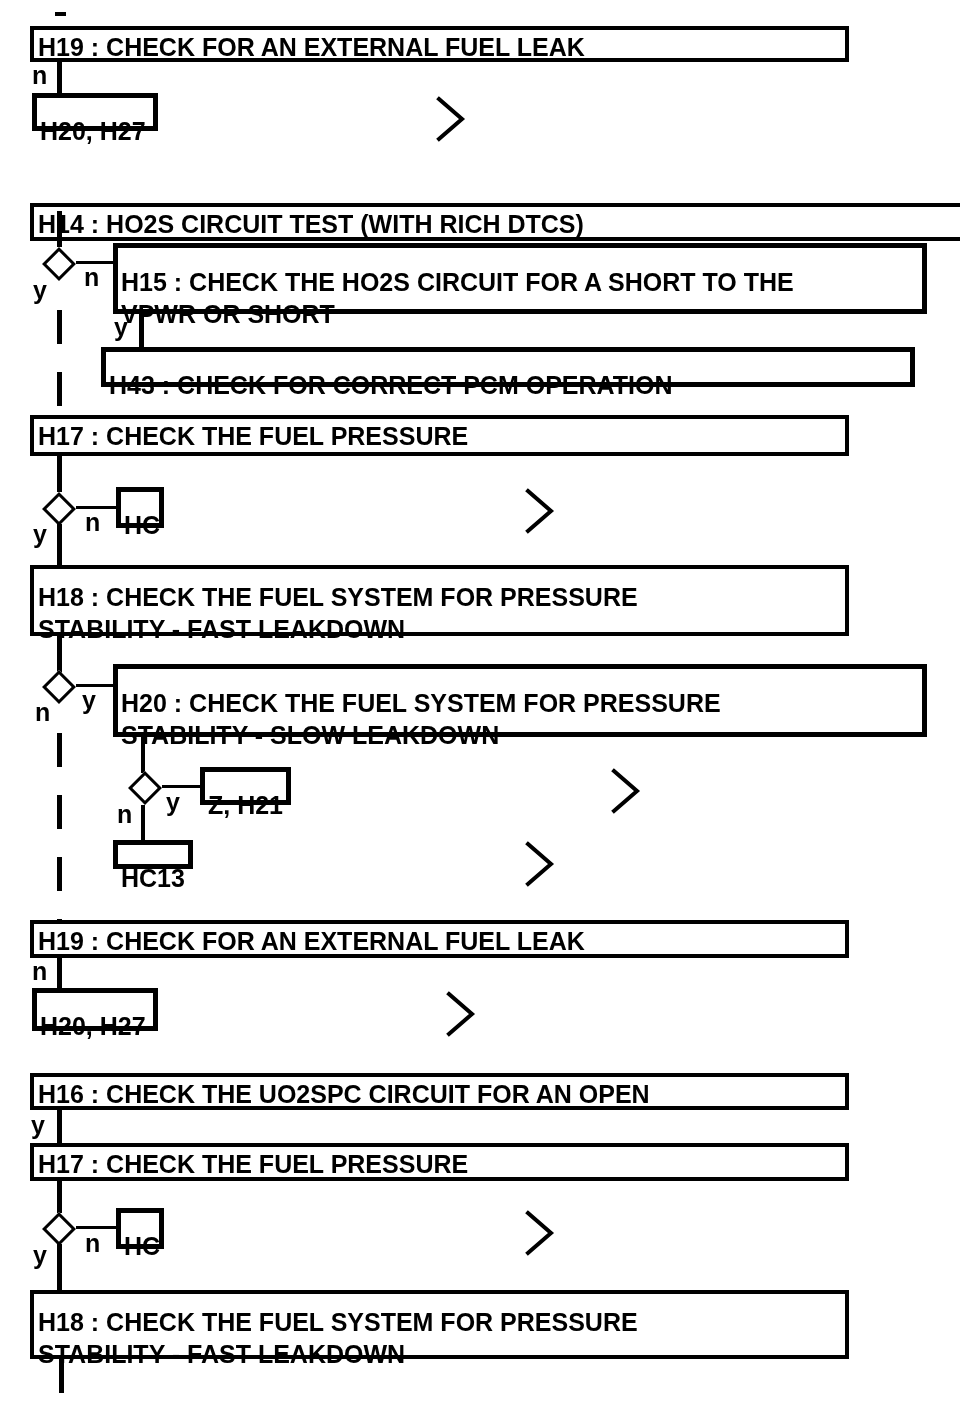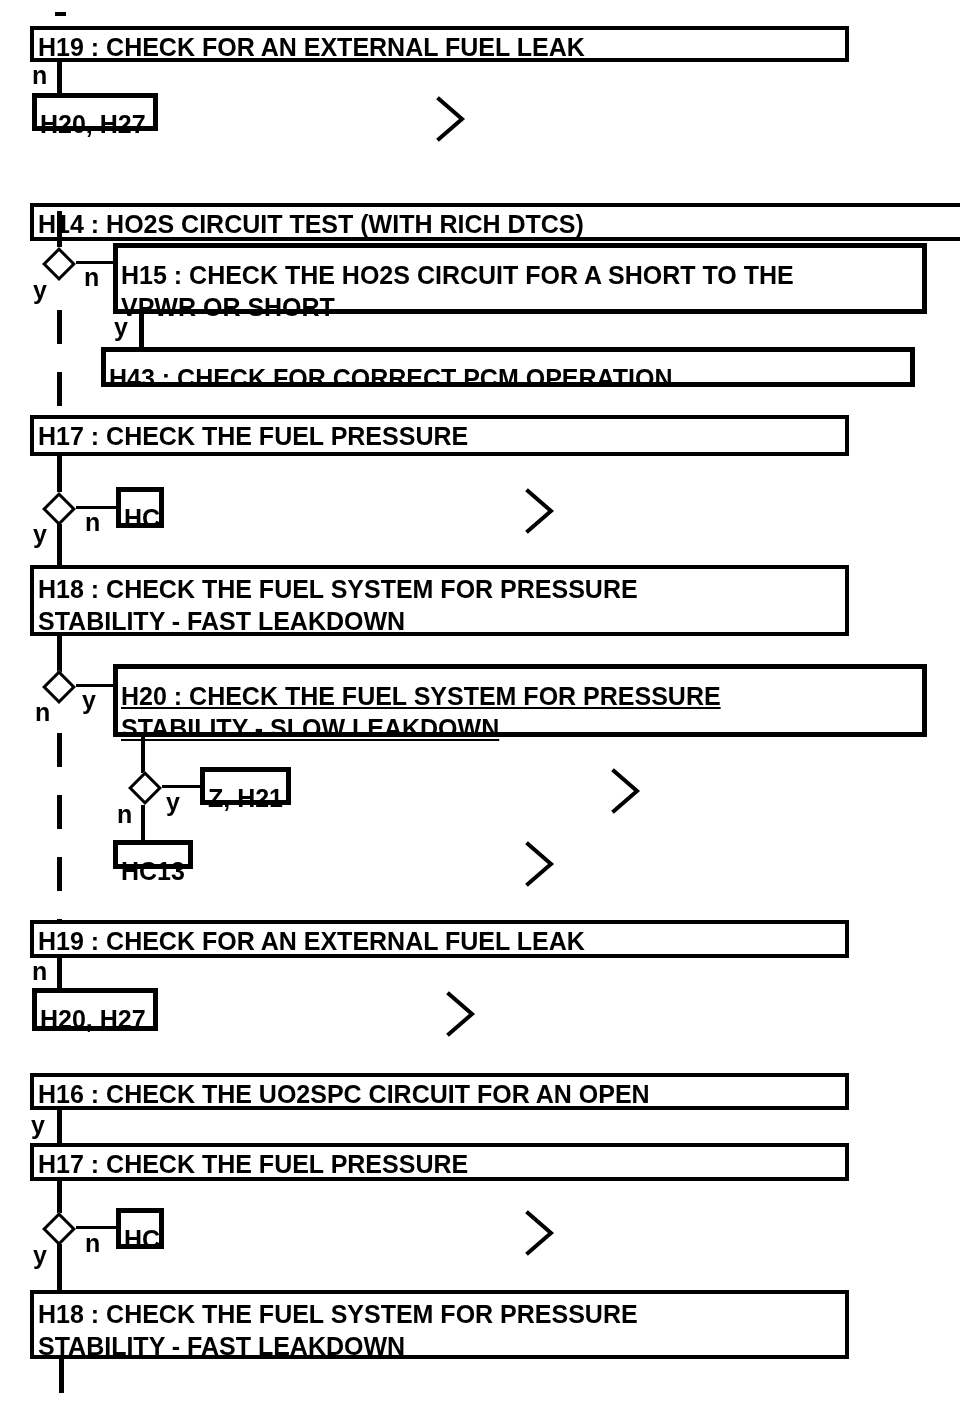--- a/index.html
+++ b/index.html
@@ -4,22 +4,22 @@
 <style>
   html,body{margin:0;padding:0;background:#ffffff;}
   .canvas{
     position:relative;width:960px;height:1404px;background:#fff;overflow:hidden;
     font-family:"Liberation Sans","DejaVu Sans",sans-serif;color:#000;
   }
   .box{
     position:absolute;box-sizing:border-box;background:#fff;border:4px solid #000;
     font-weight:bold;font-size:25px;line-height:30px;padding:2px 0 0 4px;white-space:nowrap;
   }
-  .box.two{line-height:32px;padding-top:4px;}
-  .box.small{border-width:5px;padding:11px 4px 0 3px;}
+  .box.two{line-height:32px;padding-top:12px;}
+  .box.small{border-width:5px;padding:18px 4px 0 3px;}
   .vline{position:absolute;width:5px;background:#000;}
   .vline.thin{width:4px;}
   .hline{position:absolute;height:3px;background:#000;}
   .dline{
     position:absolute;width:5px;
     background:repeating-linear-gradient(to bottom, transparent 0px, transparent 28px, #000 28px, #000 62px);
   }
   .diamond{
     position:absolute;width:24px;height:24px;background:#fff;border:3px solid #000;
     transform:rotate(45deg);box-sizing:border-box;
@@ -83,21 +83,21 @@
   <div class="vline" style="left:57px;top:524px;height:41px;"></div>
   <div class="box two" style="left:30px;top:565px;width:819px;height:71px;">
     <div>H18 : CHECK THE FUEL SYSTEM FOR PRESSURE</div>
     <div>STABILITY - FAST LEAKDOWN</div>
   </div>
   <div class="vline" style="left:57px;top:634px;height:41px;"></div>
   <div class="diamond" style="left:47px;top:675px;"></div>
   <div class="lbl" style="left:82px;top:688px;">y</div>
   <div class="lbl" style="left:35px;top:700px;">n</div>
   <div class="hline" style="left:76px;top:684px;width:37px;"></div>
-  <div class="box small two" style="left:113px;top:664px;width:814px;height:73px;text-decoration:underline;">
+  <div class="box small two" style="left:113px;top:664px;width:814px;height:73px;">
     <div>H20 : CHECK THE FUEL SYSTEM FOR PRESSURE</div>
     <div>STABILITY - SLOW LEAKDOWN</div>
   </div>
   <div class="dline" style="left:57px;top:705px;height:215px;"></div>
   <div class="vline thin" style="left:141px;top:737px;height:36px;"></div>
   <div class="diamond" style="left:133px;top:776px;"></div>
   <div class="lbl" style="left:166px;top:790px;">y</div>
   <div class="lbl" style="left:117px;top:802px;">n</div>
   <div class="hline" style="left:162px;top:785px;width:38px;"></div>
   <div class="box small" style="left:200px;top:767px;width:91px;height:38px;">

